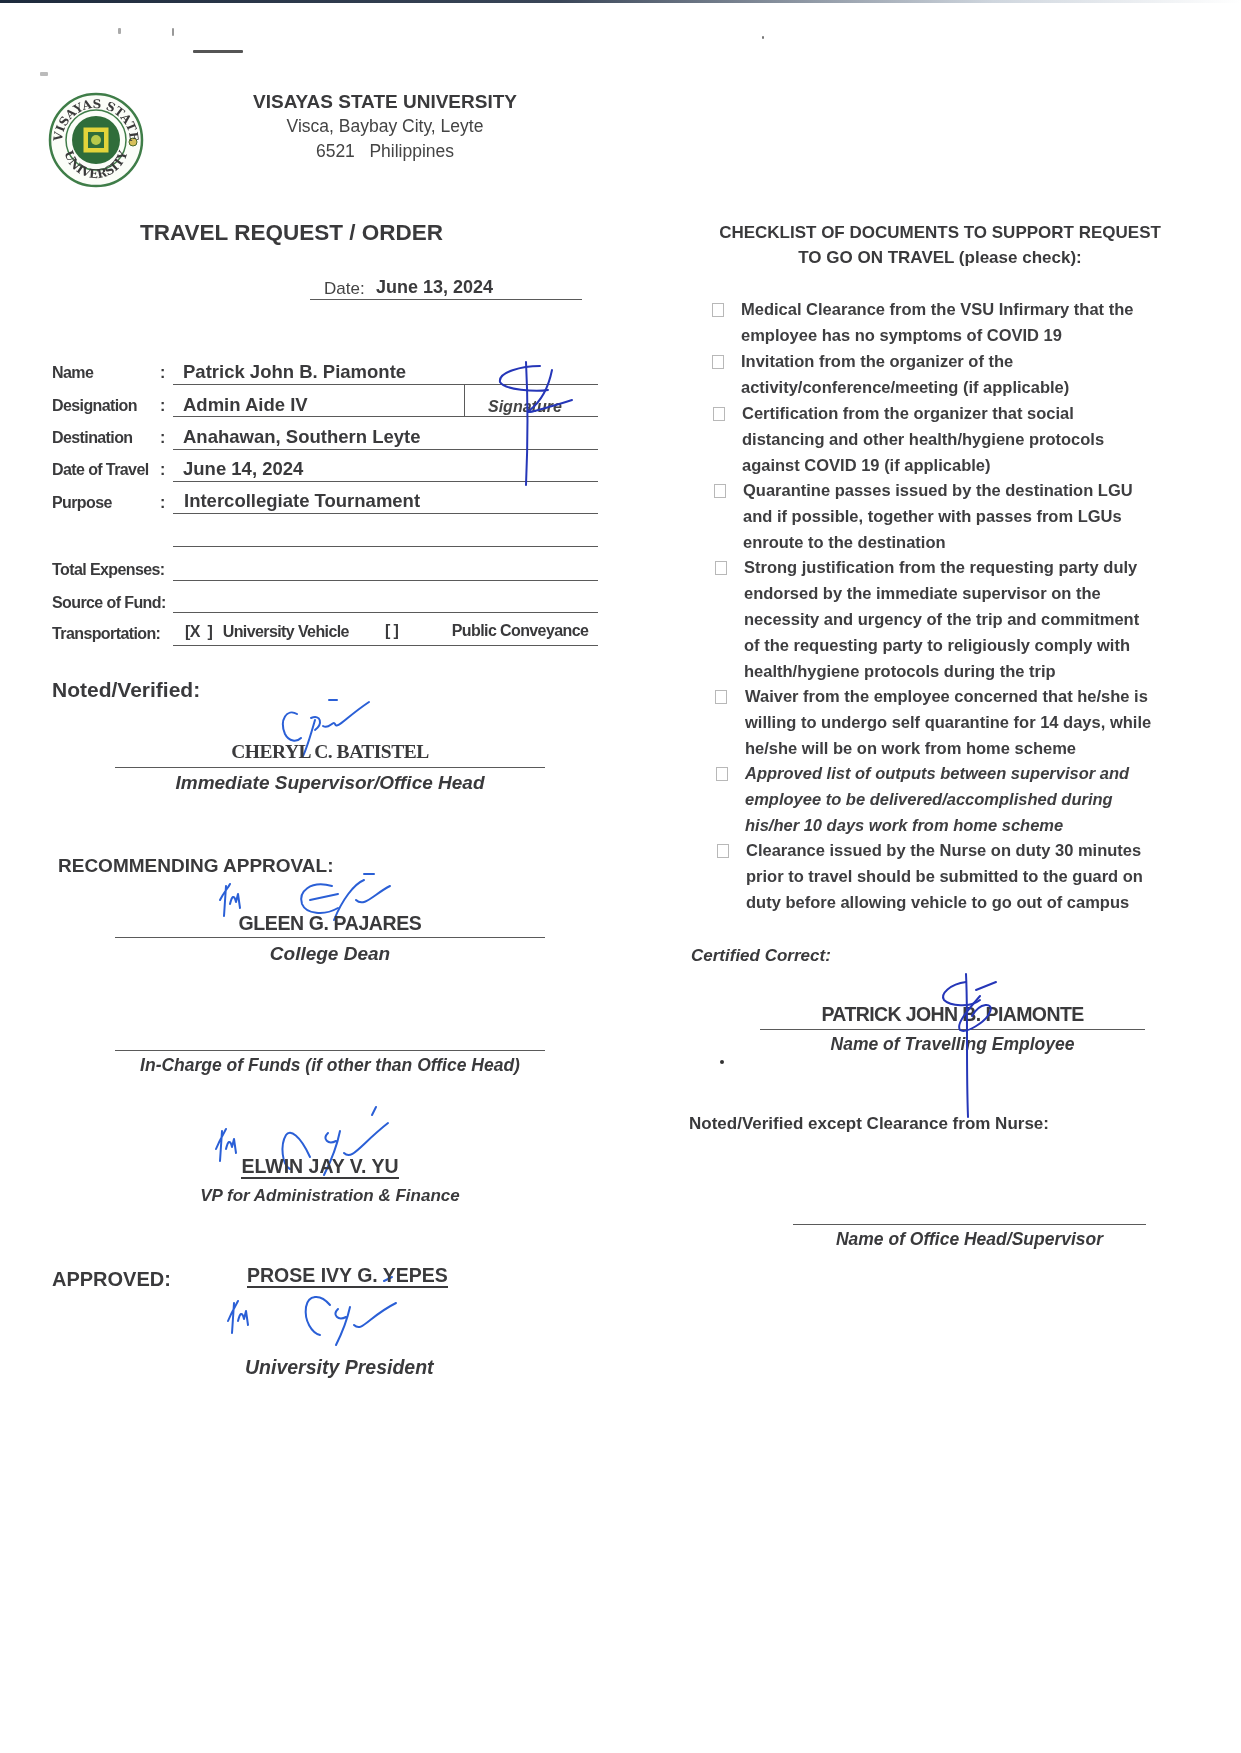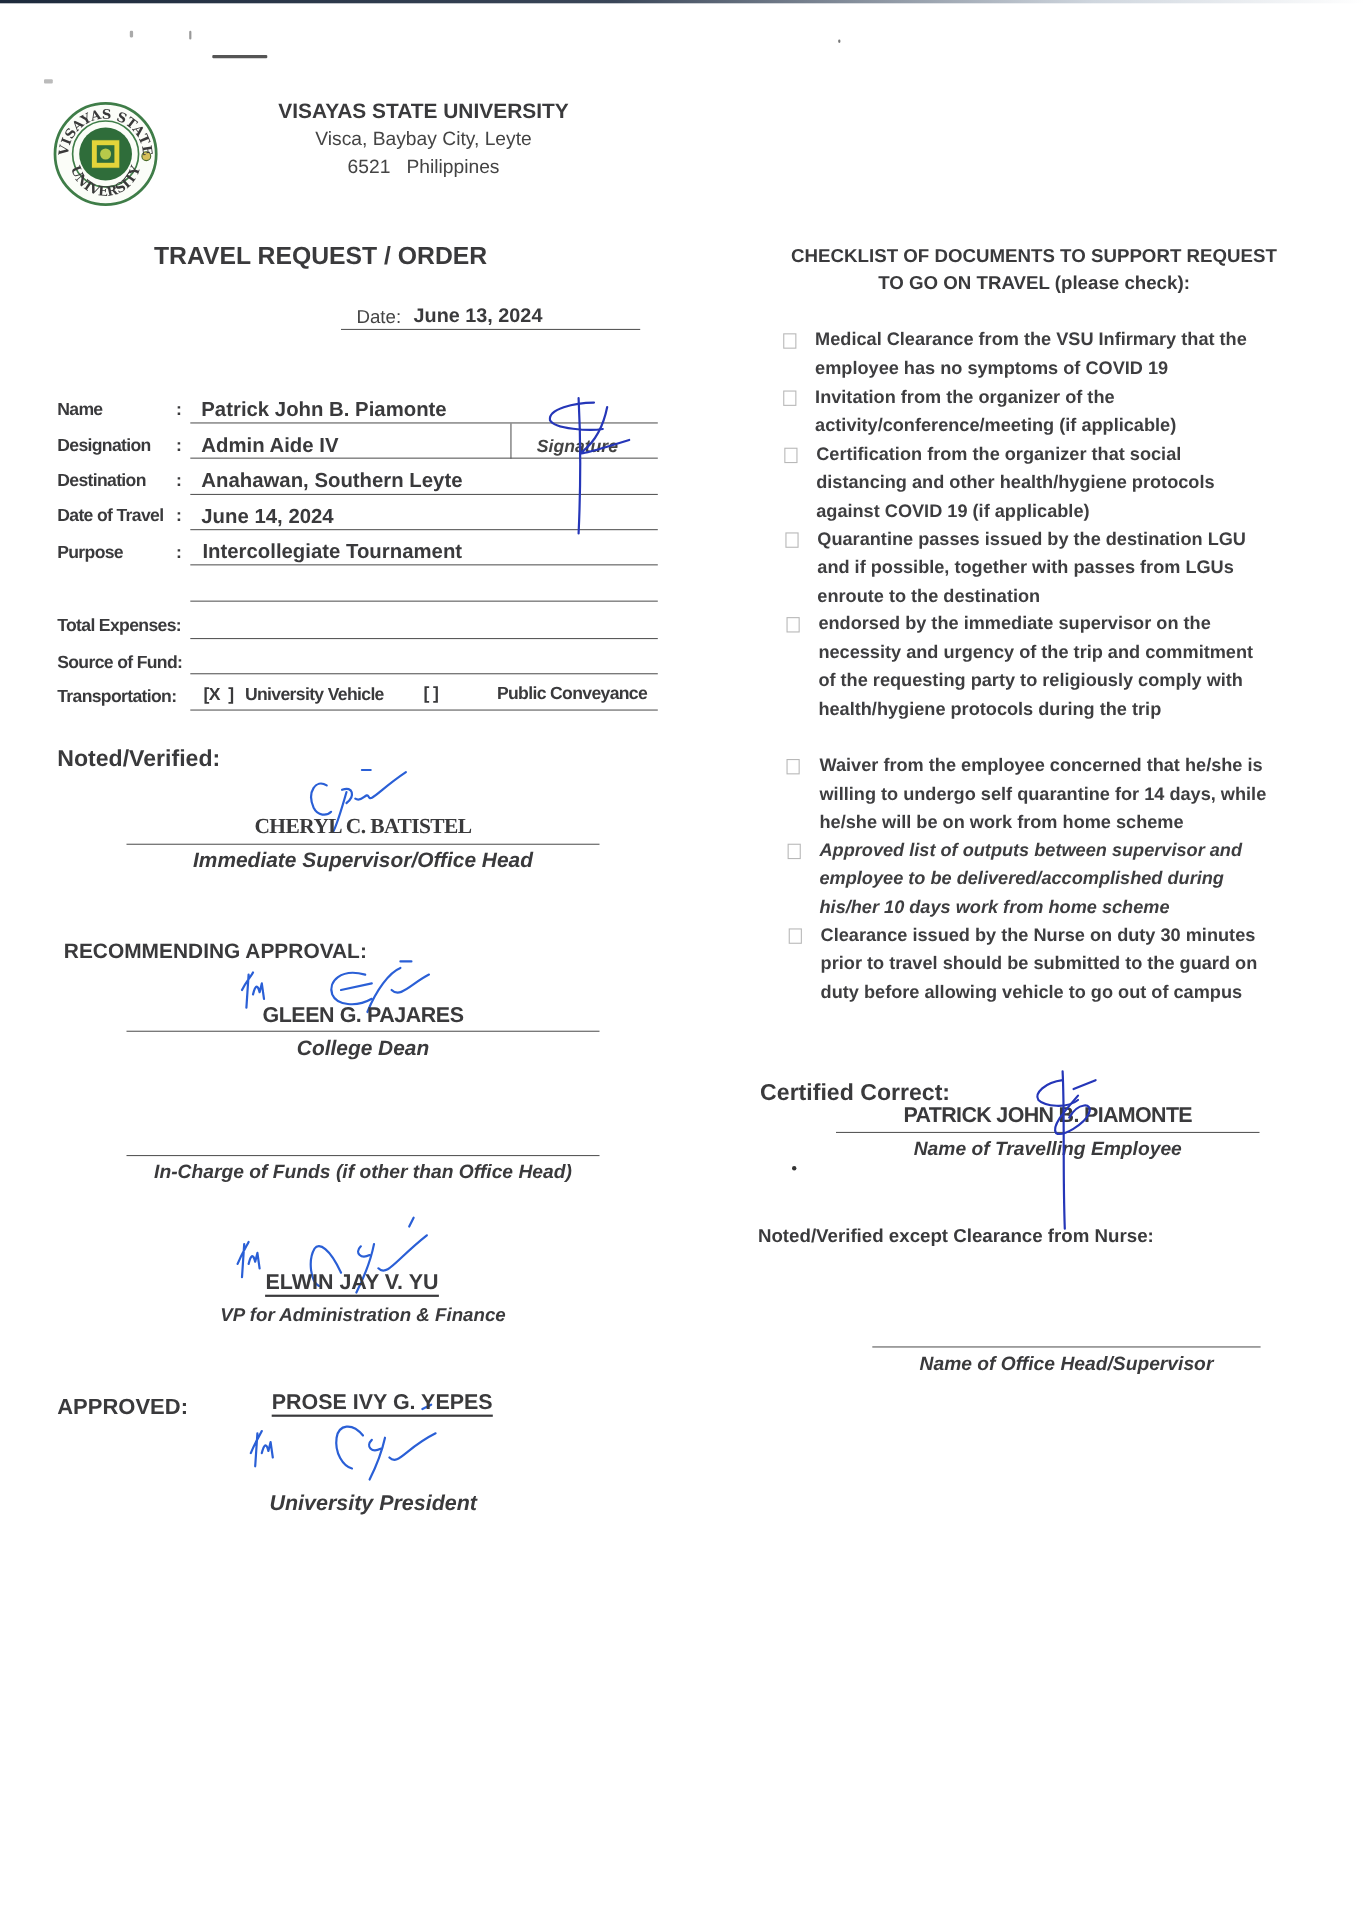--- a/index.html
+++ b/index.html
@@ -211,20 +211,21 @@
     <div class="chk-text" style="position:absolute;left:31px;top:0;">
       <div>Quarantine passes issued by the destination LGU</div>
       <div>and if possible, together with passes from LGUs</div>
       <div>enroute to the destination</div>
     </div>
   </div>
 
   <div style="position:relative;height:129px;">
     <span class="chk-box" style="left:3px;top:7px;"></span>
     <div class="chk-text" style="position:absolute;left:32px;top:0;">
+      <div>Strong justification from the requesting party duly</div>
       <div>endorsed by the immediate supervisor on the</div>
       <div>necessity and urgency of the trip and commitment</div>
       <div>of the requesting party to religiously comply with</div>
       <div>health/hygiene protocols during the trip</div>
     </div>
   </div>
 
   <div style="position:relative;height:77px;">
     <span class="chk-box" style="left:3px;top:7px;"></span>
     <div class="chk-text" style="position:absolute;left:33px;top:0;">
@@ -246,21 +247,21 @@
   <div style="position:relative;height:77px;">
     <span class="chk-box" style="left:5px;top:7px;"></span>
     <div class="chk-text" style="position:absolute;left:34px;top:0;">
       <div>Clearance issued by the Nurse on duty 30 minutes</div>
       <div>prior to travel should be submitted to the guard on</div>
       <div>duty before allowing vehicle to go out of campus</div>
     </div>
   </div>
 </div>
 
-<div class="abs b" style="left:691px;top:982px;font-size:21px;">Certified Correct:</div>
+<div class="abs b" style="left:691px;top:946px;font-size:17px;font-style:italic;">Certified Correct:</div>
 <div class="abs b center" style="left:760px;top:1003px;width:385px;font-size:19.5px;letter-spacing:-0.6px;">PATRICK JOHN B. PIAMONTE</div>
 <div class="abs line" style="left:760px;top:1029px;width:385px;"></div>
 <div class="abs b i center" style="left:760px;top:1034px;width:385px;font-size:17.5px;">Name of Travelling Employee</div>
 <svg class="abs sig" style="left:930px;top:972px;" width="80" height="150" viewBox="0 0 80 150">
   <path d="M36,2 C38,40 36,90 38,145"></path>
   <path d="M36,10 C20,12 10,22 14,28 C20,34 40,36 50,28"></path>
   <path d="M50,24 C36,40 26,52 30,58 C36,62 56,50 60,40 C64,30 50,30 42,44"></path>
   <path d="M46,18 L66,10"></path>
 </svg>
 

